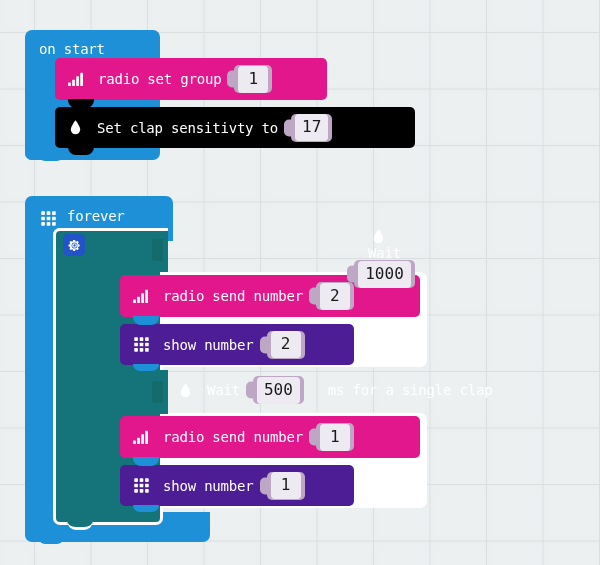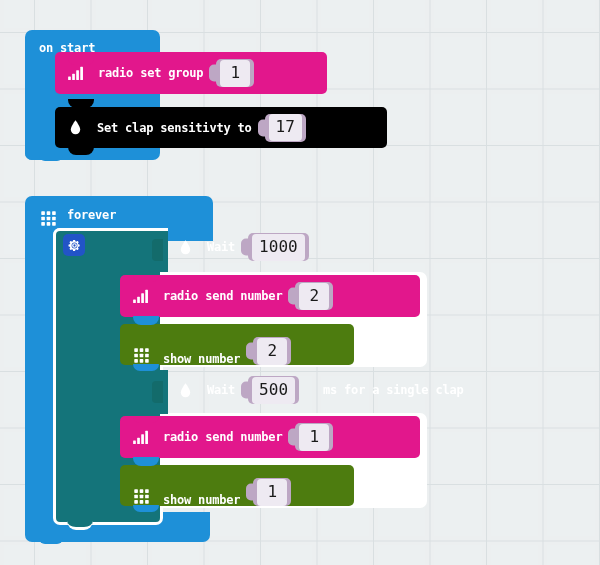--- a/index.html
+++ b/index.html
@@ -41,25 +41,24 @@
   .blk {
     position: absolute;
     box-sizing: border-box;
     color: #ffffff;
     font-family: "DejaVu Sans Mono", monospace;
     white-space: nowrap;
     display: flex;
     align-items: center;
   }
   .label {
-    font-size: 12px;
+    font-size: 14px;
     letter-spacing: -0.2px;
     line-height: 1;
     color: #fff;
-    font-weight: bold;
   }
   .ico {
     display: inline-flex;
     align-items: center;
     justify-content: center;
     flex: 0 0 auto;
   }
 
   
   .evt {
@@ -73,21 +72,21 @@
 
   
   .stmt {
     border-radius: 5px;
     height: 40px;
     padding-left: 11px;
     z-index: 4;
   }
   .stmt.radio   { background: #e2178c; }
   .stmt.black   { background: #000000; }
-  .stmt.led     { background: #4d7c0f; align-items: flex-end; }
+  .stmt.led     { background: #4c1d95; }
 
   
   .sock {
     position: relative;
     display: inline-flex;
     align-items: center;
     justify-content: center;
     background: #bda7c4;
     border-radius: 5px;
     height: 28px;
@@ -171,51 +170,51 @@
 
 <div id="canvas"></div>
 
 <div class="blk evt" style="left:25px; top:30px; width:135px; height:130px; border-radius:7px 7px 7px 7px; display:block;">
   <span class="label" style="position:absolute; left:14px; top:12px;">on start</span>
 </div>
 
 <div style="position:absolute; left:25px; top:55px; width:30px; height:105px; background:#1e90d8; border-radius:0 0 7px 7px;"></div>
 <div style="position:absolute; left:39px; top:155px; width:24px; height:6px; background:#1e90d8; border-radius:0 0 8px 8px;"></div>
 
-<div class="blk stmt radio" style="left:55px; top:52px; width:272px; height:42px;">
+<div class="blk stmt radio" style="left:55px; top:58px; width:272px; height:42px;">
   <span class="ico" style="width:20px;height:20px;">
     <svg viewBox="0 0 16 16" width="18" height="18" aria-hidden="true">
       <rect x="1" y="11" width="2.4" height="3.2" rx="0.5" fill="#fff"></rect>
       <rect x="4.6" y="8.6" width="2.4" height="5.6" rx="0.5" fill="#fff"></rect>
       <rect x="8.2" y="5.6" width="2.4" height="8.6" rx="0.5" fill="#fff"></rect>
       <rect x="11.8" y="2.4" width="2.4" height="11.8" rx="0.5" fill="#fff"></rect>
     </svg>
   </span>
   <span class="label" style="margin-left:12px;">radio set group</span>
   <span class="sock">
     <span class="fld">1</span>
   </span>
 </div>
 <div style="position:absolute; left:68px; top:58px; width:26px; height:7px; background:#e2178c; border-radius:0 0 8px 8px; z-index:5;"></div>
 
-<div class="blk stmt black" style="left:55px; top:107px; width:332px; height:41px;">
+<div class="blk stmt black" style="left:55px; top:107px; width:360px; height:41px;">
   <span class="ico" style="width:18px;height:20px;">
     <svg viewBox="0 0 16 20" width="13" height="17" aria-hidden="true">
       <path d="M8 1 C8 1 2.2 8.4 2.2 12.6 A5.8 5.8 0 0 0 13.8 12.6 C13.8 8.4 8 1 8 1 Z" fill="#fff"></path>
     </svg>
   </span>
   <span class="label" style="margin-left:13px;">Set clap sensitivty to</span>
   <span class="sock">
     <span class="fld">17</span>
   </span>
 </div>
 <div style="position:absolute; left:68px; top:99px; width:26px; height:9px; background:#000; border-radius:0 0 8px 8px; z-index:5;"></div>
 <div style="position:absolute; left:68px; top:147px; width:26px; height:8px; background:#000; border-radius:0 0 8px 8px; z-index:5;"></div>
 
-<div class="blk forever-wrap" style="left:25px; top:196px; width:188px; height:45px; border-radius:7px 7px 0 0; display:block;">
+<div class="blk forever-wrap" style="left:25px; top:196px; width:148px; height:45px; border-radius:7px 7px 0 0; display:block;">
   <span class="ico" style="position:absolute; left:13px; top:12px; width:20px; height:20px;">
     <svg viewBox="0 0 16 16" width="17" height="17" aria-hidden="true">
       <g fill="#fff">
         <rect x="1.2" y="1.2" width="3.4" height="3.4" rx="0.6"></rect>
         <rect x="6.3" y="1.2" width="3.4" height="3.4" rx="0.6"></rect>
         <rect x="11.4" y="1.2" width="3.4" height="3.4" rx="0.6"></rect>
         <rect x="1.2" y="6.3" width="3.4" height="3.4" rx="0.6"></rect>
         <rect x="6.3" y="6.3" width="3.4" height="3.4" rx="0.6"></rect>
         <rect x="11.4" y="6.3" width="3.4" height="3.4" rx="0.6"></rect>
         <rect x="1.2" y="11.4" width="3.4" height="3.4" rx="0.6"></rect>
@@ -243,21 +242,21 @@
   </svg>
 </div>
 <span class="if-label" style="left:96px; top:240px;">if</span>
 <span class="if-label" style="left:62px; top:281px;">then</span>
 <span class="if-label" style="left:62px; top:377px;">else if</span>
 <span class="if-label" style="left:62px; top:422px;">then</span>
 
 <div class="bool-notch" style="left:152px; top:239px;"></div>
 <div class="bool-notch" style="left:152px; top:381px;"></div>
 
-<div class="blk black" style="left:162px; top:226px; width:418px; height:42px; border-radius:5px; padding-left:14px; z-index:5;">
+<div class="blk black" style="left:162px; top:226px; width:418px; height:42px; border-radius:5px; padding-left:14px; z-index:5;flex-direction:column;">
   <span class="ico" style="width:18px;height:20px;">
     <svg viewBox="0 0 16 20" width="13" height="17" aria-hidden="true">
       <path d="M8 1 C8 1 2.2 8.4 2.2 12.6 A5.8 5.8 0 0 0 13.8 12.6 C13.8 8.4 8 1 8 1 Z" fill="#fff"></path>
     </svg>
   </span>
   <span class="label" style="margin-left:13px;">Wait</span>
   <span class="sock">
     <span class="fld">1000</span>
   </span>
 </div>

